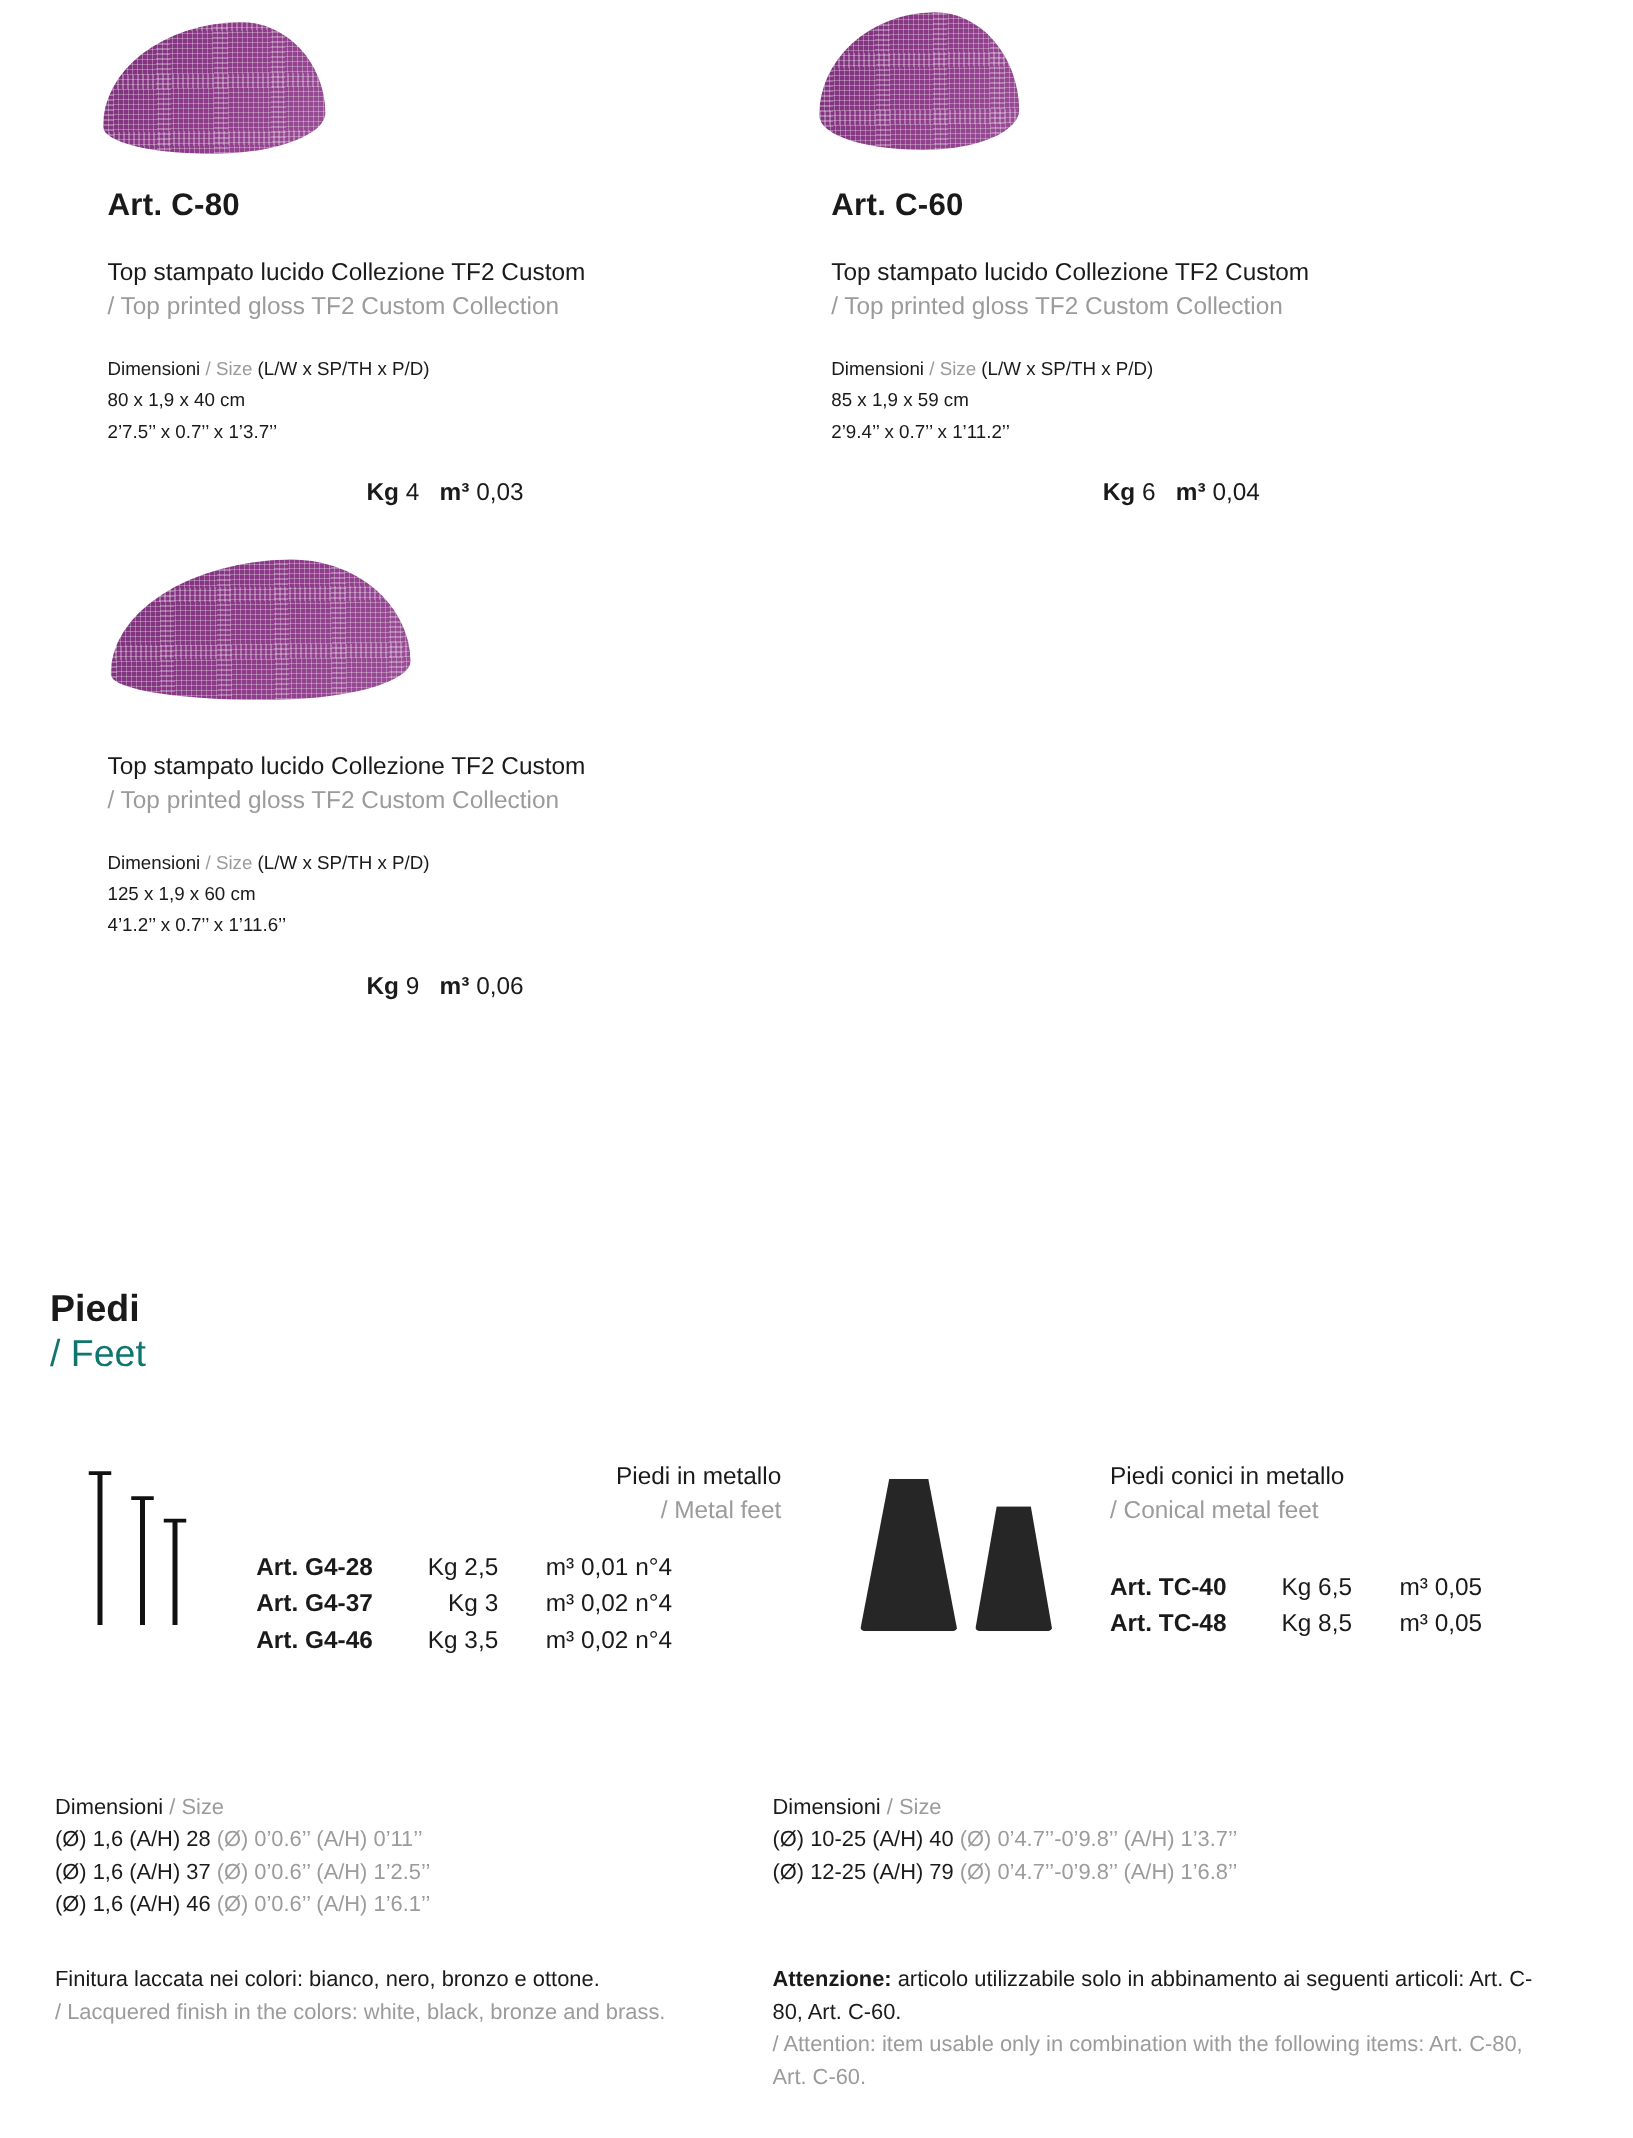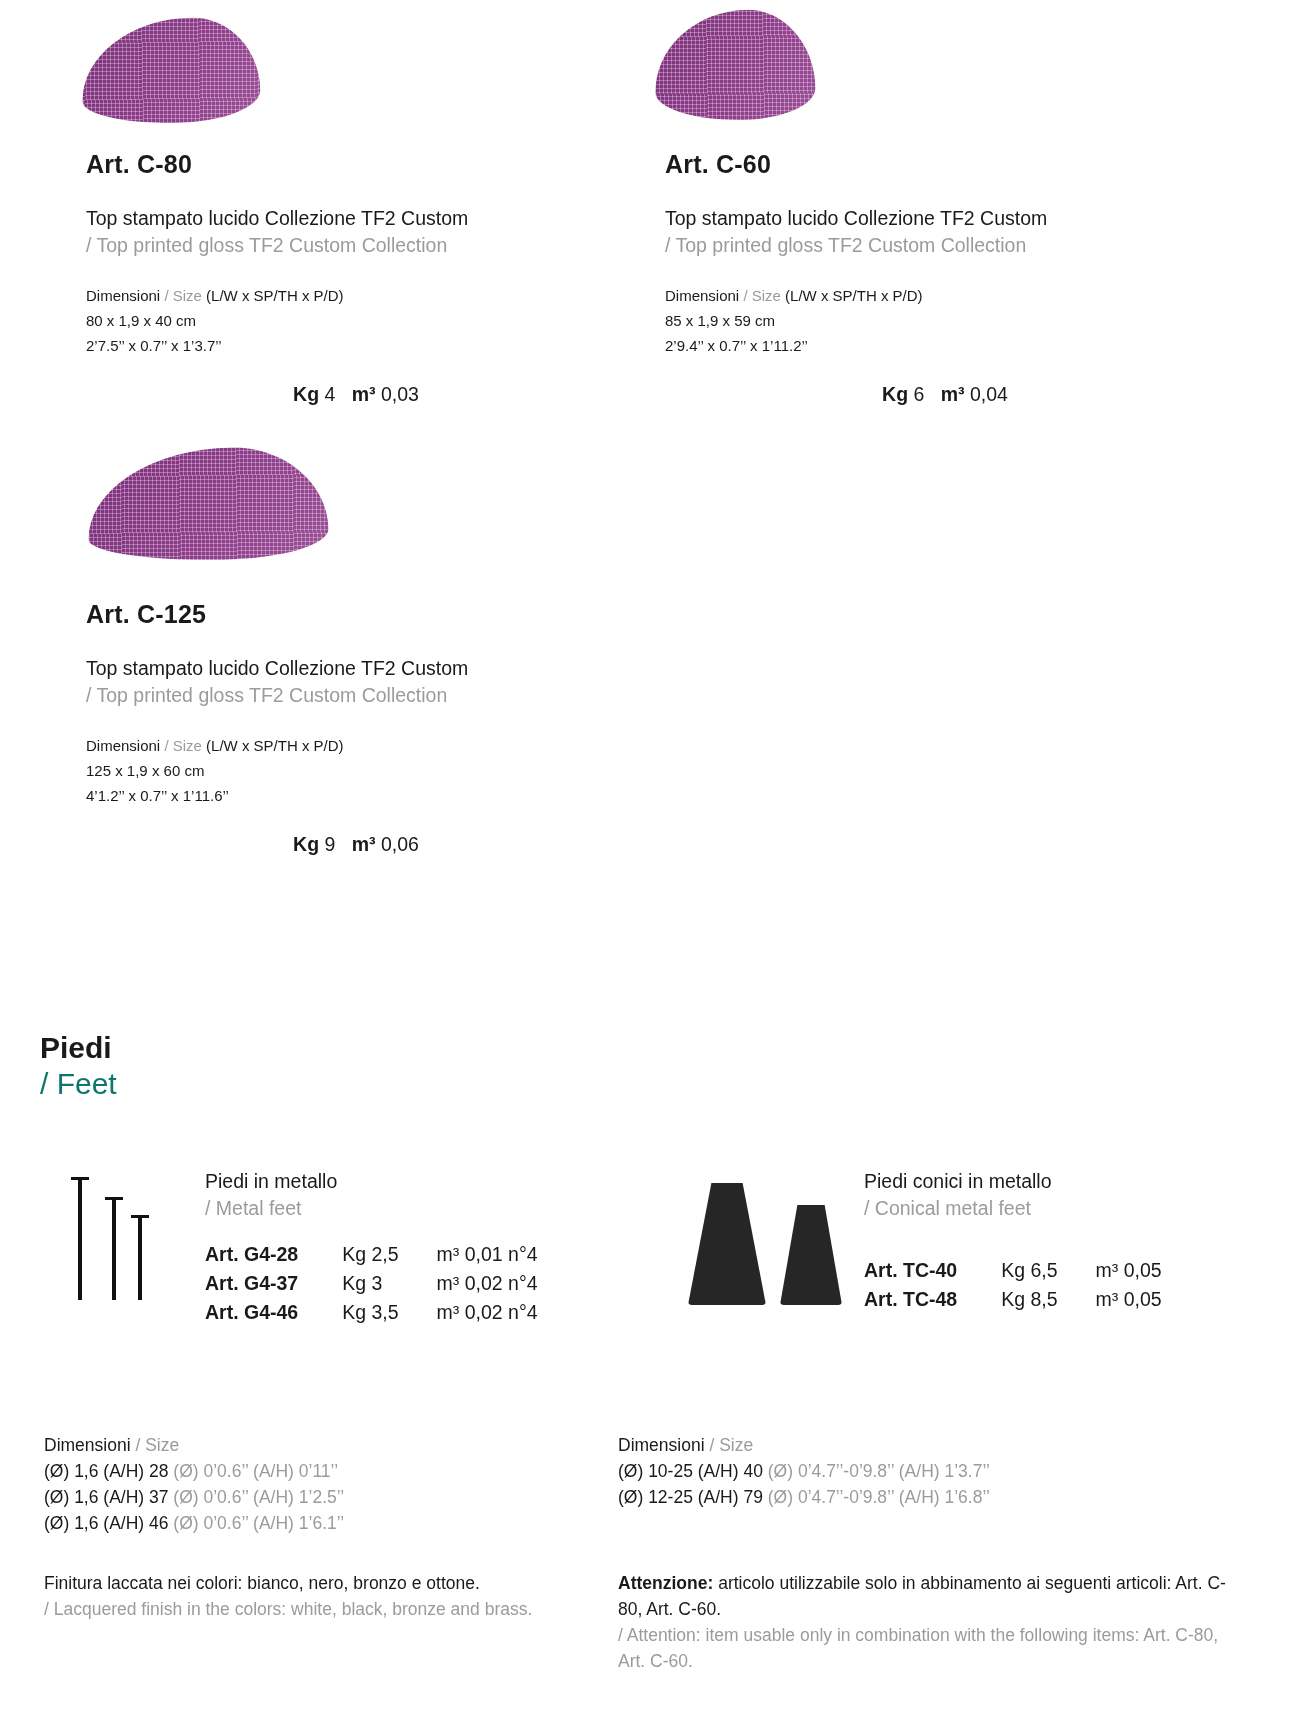--- a/index.html
+++ b/index.html
@@ -93,22 +93,22 @@
     border-radius: 6px 6px 4px 4px;
   }
   #cone-small {
     left: 92px; width: 62px; height: 100px;
     clip-path: polygon(28% 0%, 72% 0%, 100% 100%, 0% 100%);
     border-radius: 6px 6px 4px 4px;
   }
 
   
   .feet-block { position: absolute; }
-  #metal-feet-text { left: 205px; top: 1168px; width: 420px; }
-  #conical-feet-text { left: 864px; top: 1168px; width: 400px; }
+  #metal-feet-text { left: 205px; top: 1168px; width: 420px; text-align: right; }
+  #conical-feet-text { left: 888px; top: 1168px; width: 400px; }
   .feet-name { font-size: 19.5px; line-height: 27px; margin: 0 0 18px 0; }
   .feet-table { border-collapse: collapse; font-size: 19.5px; }
   .feet-table td { padding: 3px 0; vertical-align: baseline; }
   .feet-table td.art { font-weight: 600; padding-right: 44px; white-space: nowrap; }
   .feet-table td.kg  { padding-right: 38px; white-space: nowrap; }
   .feet-table td.vol { white-space: nowrap; }
 
   
   .note { position: absolute; font-size: 17.5px; line-height: 26px; }
   #note-left  { left: 44px;  top: 1432px; width: 560px; }
@@ -168,21 +168,20 @@
       <span>6</span>&nbsp;&nbsp;
       <span class="bold">m³</span>
       <span>0,04</span>
     </div>
   </div>
 
   <div class="shape-wrap" id="shape-c125">
     <div class="pebble" style="width:240px;height:112px;border-radius:60% 40% 44% 56% / 80% 74% 26% 20%;"></div>
   </div>
   <div class="product" id="prod-c125">
-    <div class="art-title">Art. C-125</div>
     <div class="desc">
       <span class="it">Top stampato lucido Collezione TF2 Custom</span><br>
       <span class="en">/ Top printed gloss TF2 Custom Collection</span>
     </div>
     <div class="dims">
       <span class="it">Dimensioni</span>
       <span class="en">/</span>
       <span class="en">Size</span>
       <span class="it">(L/W x SP/TH x P/D)</span><br>
       <span class="it">125 x 1,9 x 60 cm</span><br>

